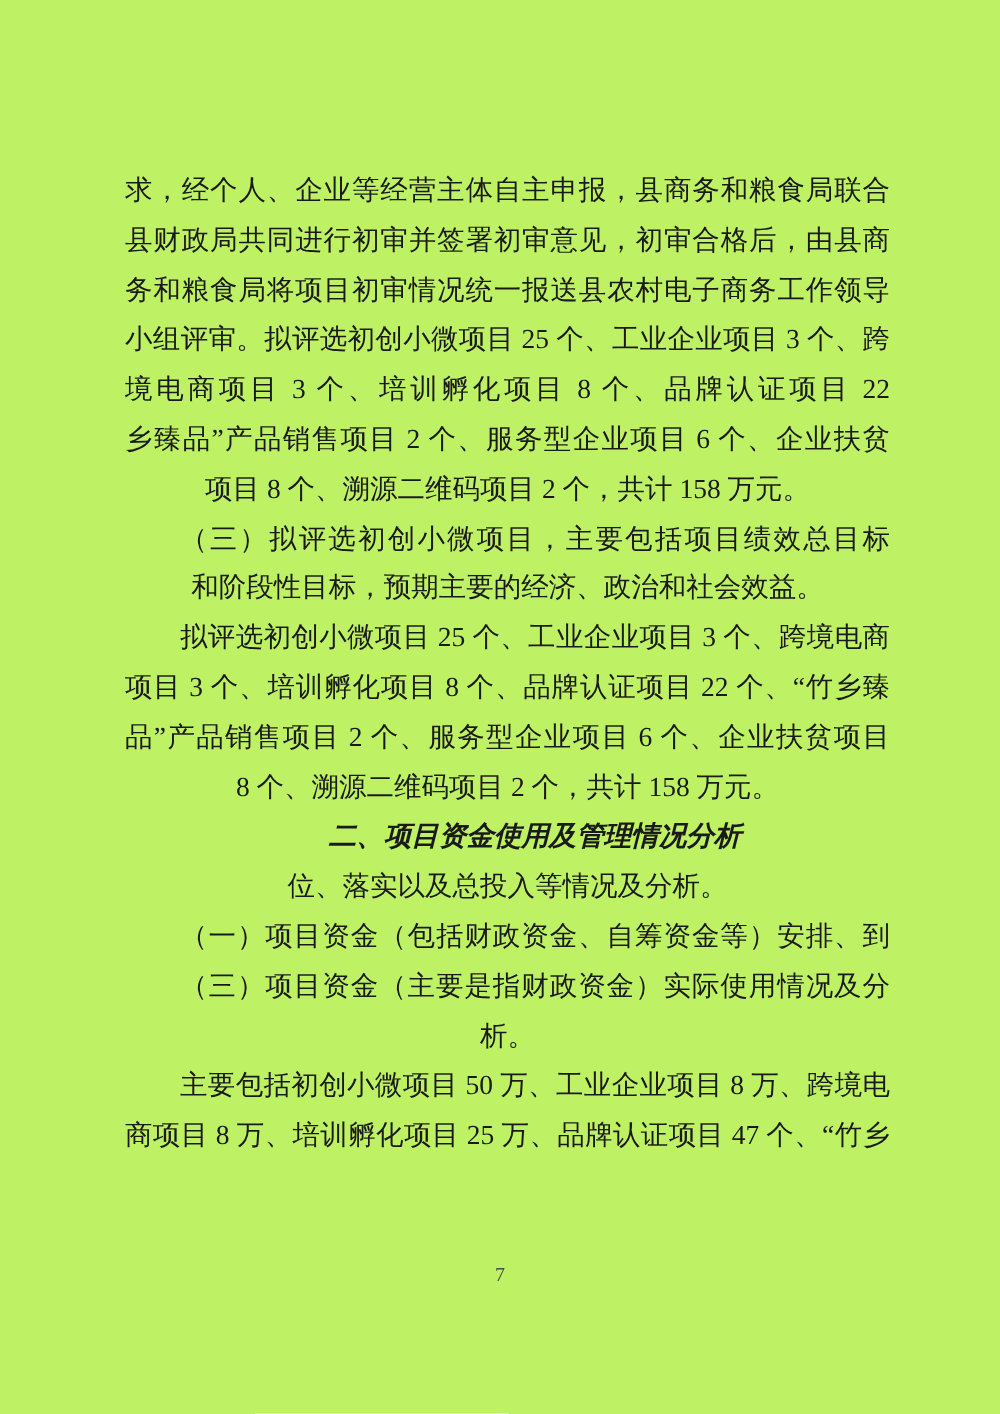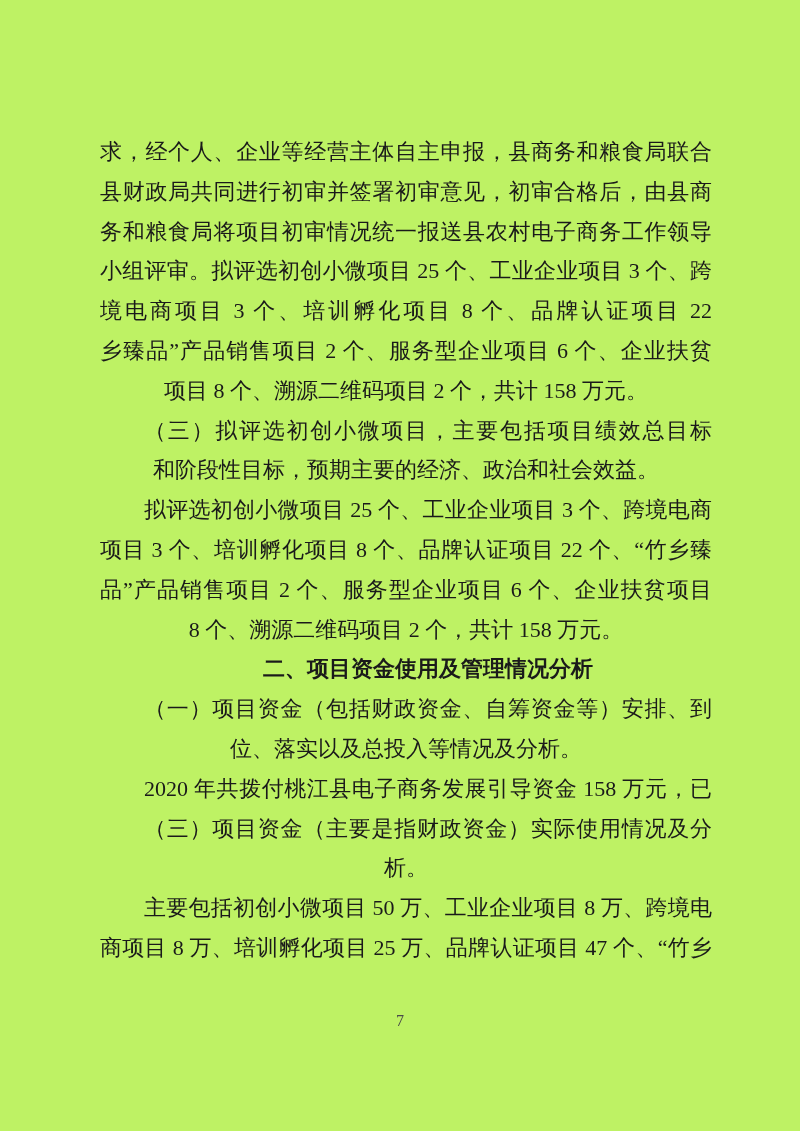--- a/index.html
+++ b/index.html
@@ -36,20 +36,21 @@
     text-align-last: justify;
   }
   
   .ind {
     text-indent: 2em;
   }
   
   .hd {
     font-family: "Liberation Sans", "DejaVu Sans", sans-serif;
     font-weight: bold;
+    font-style: italic;
   }
   .footer {
     position: absolute;
     left: 0;
     top: 1010px;
     width: 100%;
     text-align: center;
     font-size: 16px;
     line-height: 22px;
     color: #4a4a4a;
@@ -68,22 +69,21 @@
     <div class="ln j">境电商项目 3 个、培训孵化项目 8 个、品牌认证项目 22 个、“竹</div>
     <div class="ln j">乡臻品”产品销售项目 2 个、服务型企业项目 6 个、企业扶贫</div>
     <div class="ln">项目 8 个、溯源二维码项目 2 个，共计 158 万元。</div>
     <div class="ln j ind">（三）拟评选初创小微项目，主要包括项目绩效总目标</div>
     <div class="ln">和阶段性目标，预期主要的经济、政治和社会效益。</div>
     <div class="ln j ind">拟评选初创小微项目 25 个、工业企业项目 3 个、跨境电商</div>
     <div class="ln j">项目 3 个、培训孵化项目 8 个、品牌认证项目 22 个、“竹乡臻</div>
     <div class="ln j">品”产品销售项目 2 个、服务型企业项目 6 个、企业扶贫项目</div>
     <div class="ln">8 个、溯源二维码项目 2 个，共计 158 万元。</div>
     <div class="ln ind hd">二、项目资金使用及管理情况分析</div>
+    <div class="ln">位、落实以及总投入等情况及分析。</div>
     <div class="ln j ind">（一）项目资金（包括财政资金、自筹资金等）安排、到</div>
-    <div class="ln">位、落实以及总投入等情况及分析。</div>
-    <div class="ln j ind">2020 年共拨付桃江县电子商务发展引导资金 158 万元，已</div>
     <div class="ln j ind">（三）项目资金（主要是指财政资金）实际使用情况及分</div>
     <div class="ln">析。</div>
     <div class="ln j ind">主要包括初创小微项目 50 万、工业企业项目 8 万、跨境电</div>
     <div class="ln j">商项目 8 万、培训孵化项目 25 万、品牌认证项目 47 个、“竹乡</div>
   </div>
   <div class="footer">7</div>
 </div>
 
 </body></html>

